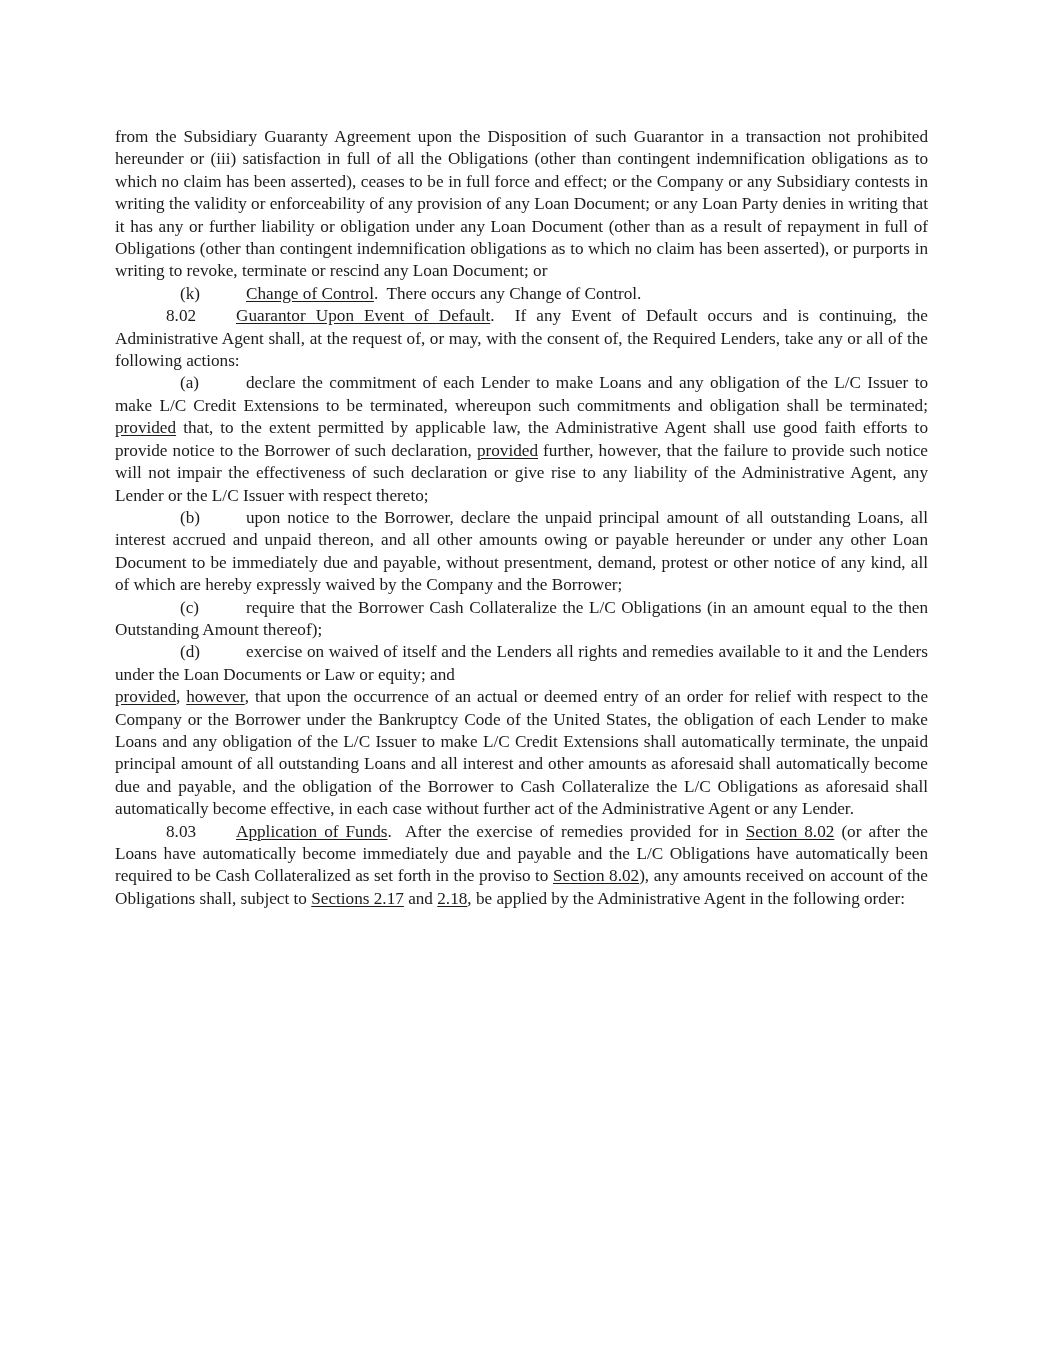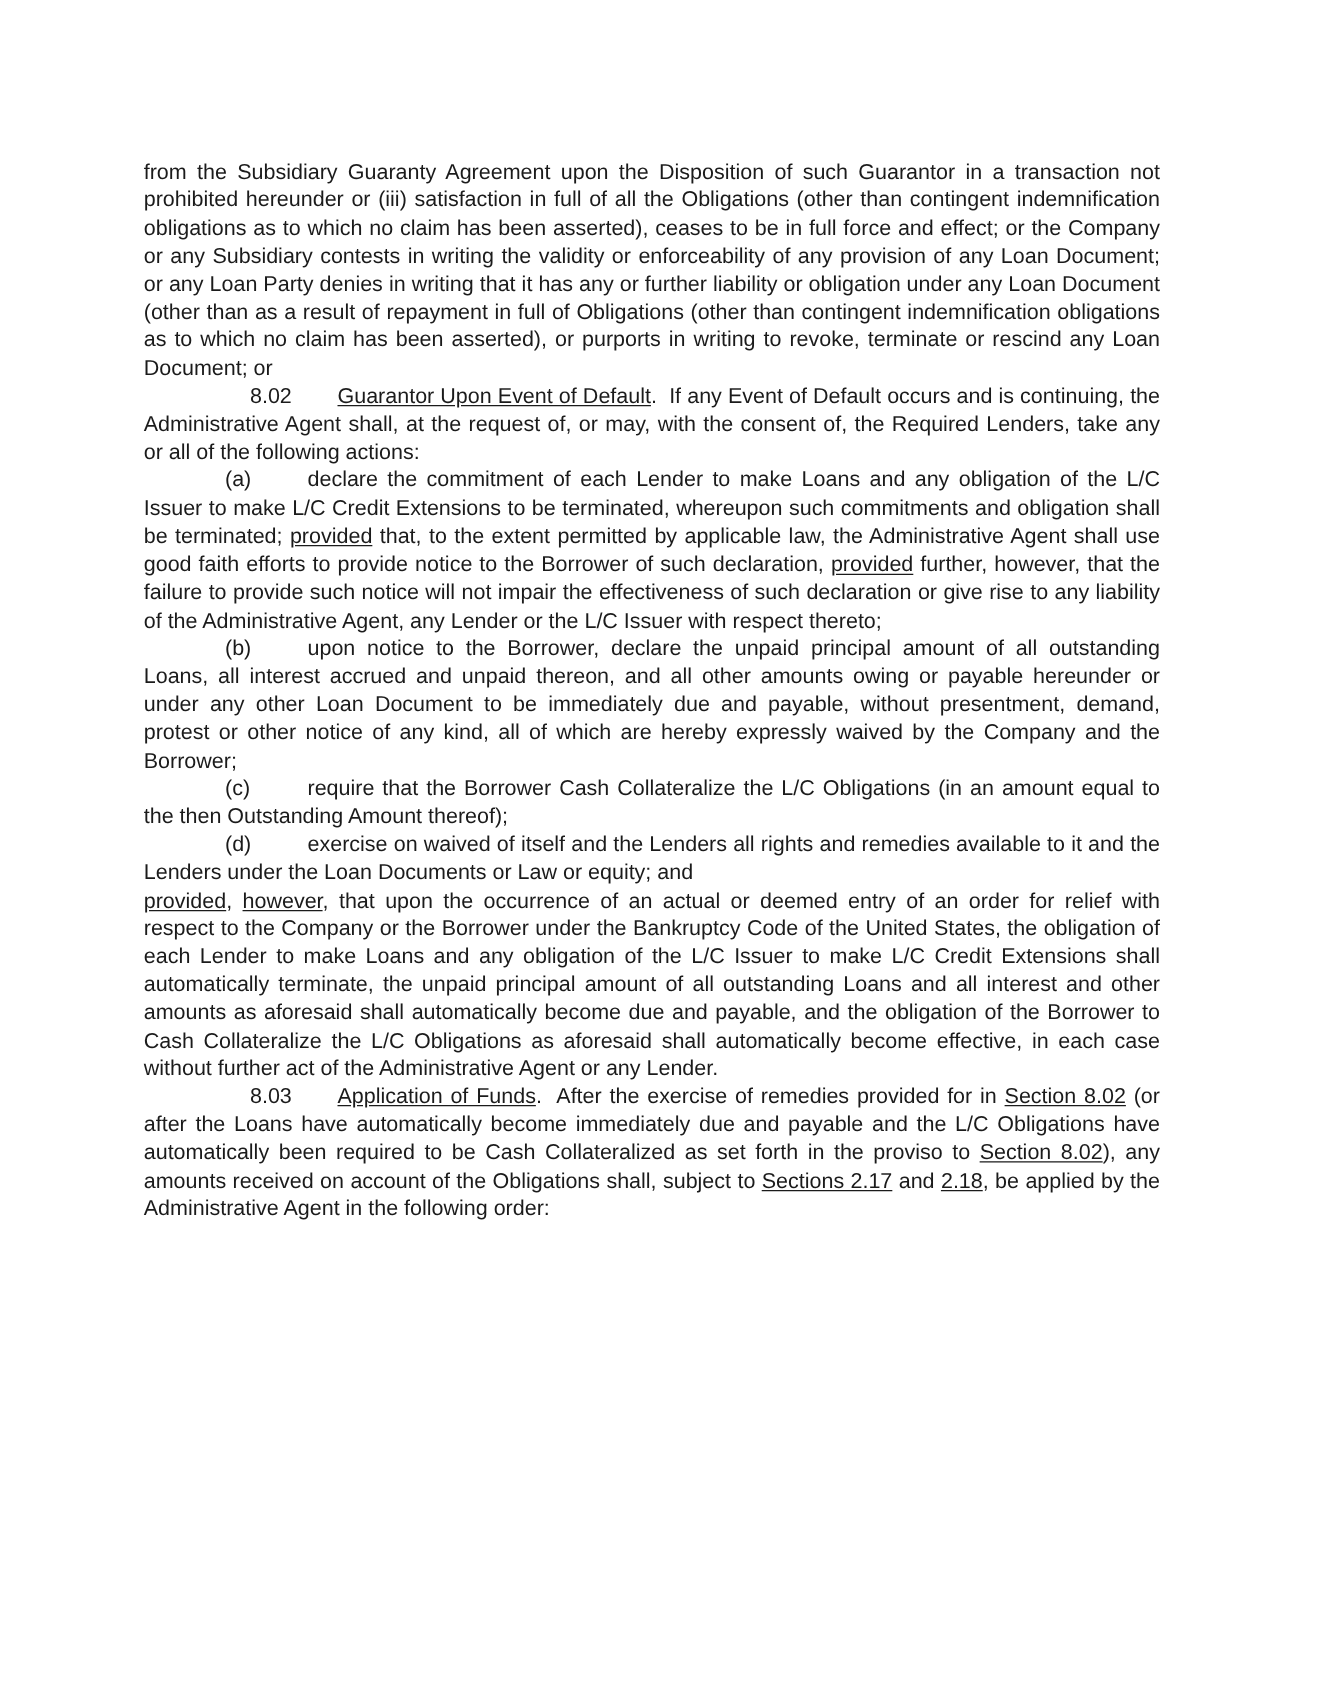--- a/index.html
+++ b/index.html
@@ -1,40 +1,40 @@
 <!DOCTYPE html>
 <html><head>
 <meta charset="utf-8">
 <style>
   html, body { margin: 0; padding: 0; background: #ffffff; }
   .page {
     position: relative;
     width: 1055px;
     height: 1010px;
     background: #ffffff;
-    font-family: Liberation Sans, sans-serif;
+    font-family: Liberation Serif, serif;
     font-size: 17.2px;
     line-height: 22.4px;
     color: #1b1b1b;
     overflow: hidden;
   }
   .content {
     position: absolute;
     left: 115px;
     top: 0;
     width: 813px;
     padding-top: 126px;
   }
   p.para {
     margin: 0;
     text-align: justify;
   }
   .block { margin-left: 65px; }
   .label { display: inline-block; vertical-align: baseline; }
-  .label-section { margin-left: 85px; width: 70px; }
+  .label-section { margin-left: 51px; width: 70px; }
   .label-letter { margin-left: 65px; width: 66px; }
   .u { text-decoration: underline; text-underline-offset: 2px; }
   .mt-k    { margin-top: 13px; }
   .mt-s802 { margin-top: 26px; }
   .mt-a    { margin-top: 22px; }
   .mt-b    { margin-top: 15px; }
   .mt-c    { margin-top: 16px; }
   .mt-d    { margin-top: 22px; }
   .mt-e    { margin-top: 22px; }
   .mt-prov { margin-top: 14px; }
@@ -48,20 +48,21 @@
   }
 </style>
 </head>
 <body>
 
 <div class="page">
   <div class="content">
 
     <p class="para block"><span><span>from the Subsidiary Guaranty Agreement upon the Disposition of such Guarantor in a transaction not prohibited hereunder or (iii) satisfaction in full of all the Obligations (other than contingent indemnification obligations as to which no claim has been asserted), ceases to be in full force and effect; or the Company or any Subsidiary contests in writing the validity or enforceability of any provision of any Loan Document; or any Loan Party denies in writing that it has any or further liability or obligation under any Loan Document (other than as a result of repayment in full of Obligations (other than contingent indemnification obligations as to which no claim has been asserted), or purports in writing to revoke, terminate or rescind any Loan Document; or</span></span></p>
 
+    <p class="para block mt-k"><span class="label label-letter">(k)</span><span><span class="u">Change of Control</span><span>.&nbsp; There occurs any Change of Control.</span></span></p>
 
     <p class="para mt-s802"><span class="label label-section">8.02</span><span><span class="u">Guarantor Upon Event of Default</span><span>.&nbsp; If any Event of Default occurs and is continuing, the Administrative Agent shall, at the request of, or may, with the consent of, the Required Lenders, take any or all of the following actions:</span></span></p>
 
     <p class="para block mt-a"><span class="label label-letter">(a)</span><span><span>declare the commitment of each Lender to make Loans and any obligation of the L/C Issuer to make L/C Credit Extensions to be terminated, whereupon such commitments and obligation shall be terminated; </span><span class="u">provided</span><span> that, to the extent permitted by applicable law, the Administrative Agent shall use good faith efforts to provide notice to the Borrower of such declaration, </span><span class="u">provided</span><span> further, however, that the failure to provide such notice will not impair the effectiveness of such declaration or give rise to any liability of the Administrative Agent, any Lender or the L/C Issuer with respect thereto;</span></span></p>
 
     <p class="para block mt-b"><span class="label label-letter">(b)</span><span><span>upon notice to the Borrower, declare the unpaid principal amount of all outstanding Loans, all interest accrued and unpaid thereon, and all other amounts owing or payable hereunder or under any other Loan Document to be immediately due and payable, without presentment, demand, protest or other notice of any kind, all of which are hereby expressly waived by the Company and the Borrower;</span></span></p>
 
     <p class="para block mt-c"><span class="label label-letter">(c)</span><span><span>require that the Borrower Cash Collateralize the L/C Obligations (in an amount equal to the then Outstanding Amount thereof);</span></span></p>
 
     <p class="para block mt-d"><span class="label label-letter">(d)</span><span><span>exercise on waived of itself and the Lenders all rights and remedies available to it and the Lenders under the Loan Documents or Law or equity; and</span></span></p>

